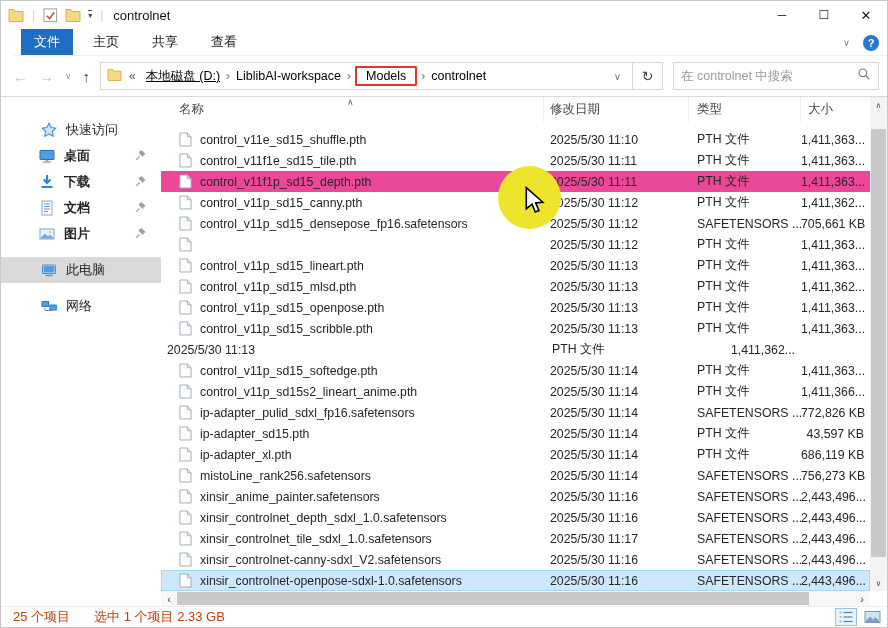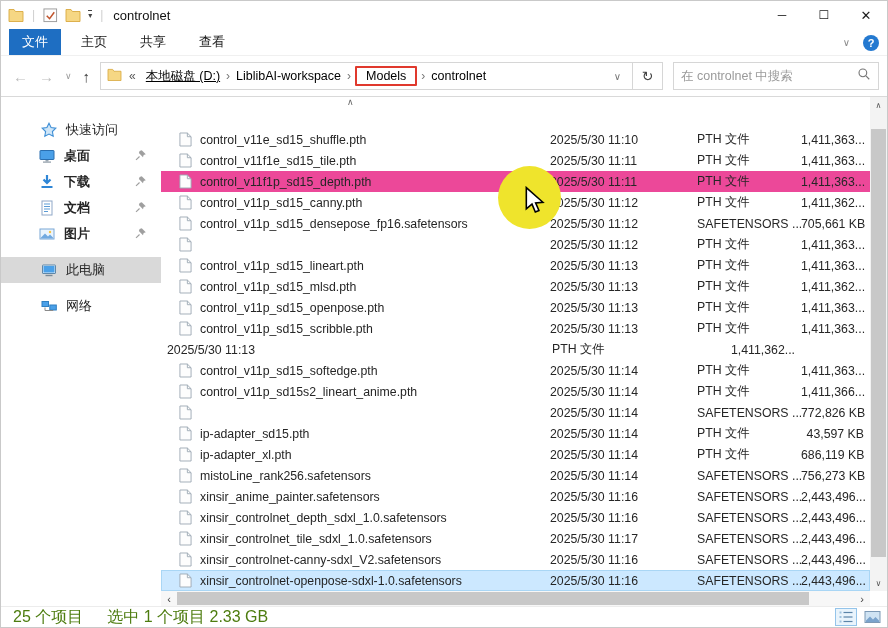--- a/index.html
+++ b/index.html
@@ -12,21 +12,21 @@
   .qat { display:flex; align-items:center; gap:7px; }
   .qat .icon svg { display:block; }
   .tb-divider { color:#cfcfcf; font-size:12px; margin:0 1px; }
   .qat-caret { font-size:8px; color:#444; line-height:1; border-top:1.5px solid #444; padding-top:1px; }
   .title-text { font-size:13px; color:#111; margin-left:9px; }
   .win-controls { position:absolute; right:0; top:0; height:28px; display:flex; }
   .win-btn { width:42px; height:28px; display:flex; align-items:center; justify-content:center; font-size:12px; color:#1a1a1a; cursor:default; }
   .win-btn.close { font-size:13px; }
 
   
-  .ribbon { position:absolute; top:28px; left:0; right:0; height:27px; background:#fff; border-bottom:1px solid #f0f0f0; display:flex; align-items:stretch; }
+  .ribbon { position:absolute; top:28px; left:12px; right:0; height:27px; background:#fff; border-bottom:1px solid #f0f0f0; display:flex; align-items:stretch; }
   .tab { display:flex; align-items:center; padding:0 13px; font-size:13px; color:#1a1a1a; margin-left:7px; }
   .tab.active { background:#1e6ec2; color:#fff; margin-left:8px; }
   .ribbon-right { position:absolute; right:8px; top:0; height:27px; display:flex; align-items:center; gap:13px; }
   .ribbon-collapse { color:#8a8a8a; font-size:10px; }
   .help-badge { width:16px; height:16px; border-radius:50%; background:#2479d0; color:#fff; font-size:11px; font-weight:bold; display:flex; align-items:center; justify-content:center; }
 
   
   .toolbar { position:absolute; top:55px; left:0; right:0; height:41px; background:#fff; border-bottom:1px solid #d9d9d9; display:flex; align-items:center; padding:0 8px 0 12px; }
   .nav-group { display:flex; align-items:center; gap:11px; margin-right:10px; }
   .nav-arrow { font-size:15px; line-height:1; }
@@ -81,21 +81,21 @@
   .vscroll { position:absolute; top:0; right:0; width:17px; bottom:0; background:#f3f3f3; }
   .vs-arrow { position:absolute; left:0; width:17px; height:16px; display:flex; align-items:center; justify-content:center; font-size:8px; color:#555; }
   .vs-up { top:0; } .vs-down { bottom:0; }
   .vs-thumb { position:absolute; left:1px; width:15px; top:32px; height:428px; background:#c8c8c8; }
   .hscroll { position:absolute; left:160px; right:17px; bottom:21px; height:15px; background:#f7f7f7; }
   .hs-arrow { position:absolute; top:0; width:16px; height:15px; display:flex; align-items:center; justify-content:center; font-size:11px; color:#444; }
   .hs-left { left:0; } .hs-right { right:0; }
   .hs-thumb { position:absolute; top:1px; height:13px; left:16px; width:632px; background:#c8c8c8; }
 
   
-  .statusbar { position:absolute; left:0; right:0; bottom:0; height:21px; background:#fff; border-top:1px solid #ececec; display:flex; align-items:center; padding-left:12px; font-size:16px; color:#4d7c0f; }
+  .statusbar { position:absolute; left:0; right:0; bottom:0; height:21px; background:#fff; border-top:1px solid #ececec; display:flex; align-items:center; padding-left:12px; font-size:13px; color:#c2410c; }
   .status-sep { width:24px; }
   .view-toggles { position:absolute; right:4px; top:1px; display:flex; gap:4px; }
   .vt { width:22px; height:18px; display:flex; align-items:center; justify-content:center; }
   .vt.selected { border:1px solid #94c4ea; background:#e9f4fc; }
 
   
   .click-highlight { position:absolute; left:497px; top:165px; width:63px; height:63px; border-radius:50%; background:#efe42c; z-index:40; }
   .cursor { position:absolute; left:523px; top:185px; z-index:41; }
 </style>
 </head>
@@ -276,20 +276,26 @@
               <rect x="8.8" y="7" width="6.5" height="5" fill="#4aa0e8" stroke="#2f7fc1"></rect>
               <path d="M4 9.5v3h8v-0.5" stroke="#8a8a8a" fill="none"></path>
             </svg>
           </span>
           <span>网络</span>
         </div>
       </div>
 
     <div class="listwrap">
       <span class="sort-caret">∧</span>
+      <div class="list-header">
+        <div class="hcell c-name">名称</div>
+        <div class="hcell c-date">修改日期</div>
+        <div class="hcell c-type">类型</div>
+        <div class="hcell c-size">大小</div>
+      </div>
       <div class="rows" id="rows-host">
           <div class="file-row">
             <div class="cell name">
               <span class="ficon">
                 <svg viewBox="0 0 14 16">
                   <path d="M1 1h8l4 4v10H1z" fill="#fdfdfd" stroke="#9eaab4"></path>
                   <path d="M9 1v4h4" fill="none" stroke="#9eaab4"></path>
                 </svg>
               </span>
               <span>control_v11e_sd15_shuffle.pth</span>
@@ -457,20 +463,21 @@
             <div class="cell size">1,411,366...</div>
           </div>
           <div class="file-row">
             <div class="cell name">
               <span class="ficon">
                 <svg viewBox="0 0 14 16">
                   <path d="M1 1h8l4 4v10H1z" fill="#fdfdfd" stroke="#9eaab4"></path>
                   <path d="M9 1v4h4" fill="none" stroke="#9eaab4"></path>
                 </svg>
               </span>
+              <span>ip-adapter_pulid_sdxl_fp16.safetensors</span>
             </div>
             <div class="cell date">2025/5/30 11:14</div>
             <div class="cell type">SAFETENSORS ...</div>
             <div class="cell size">772,826 KB</div>
           </div>
           <div class="file-row">
             <div class="cell name">
               <span class="ficon">
                 <svg viewBox="0 0 14 16">
                   <path d="M1 1h8l4 4v10H1z" fill="#fdfdfd" stroke="#9eaab4"></path>

